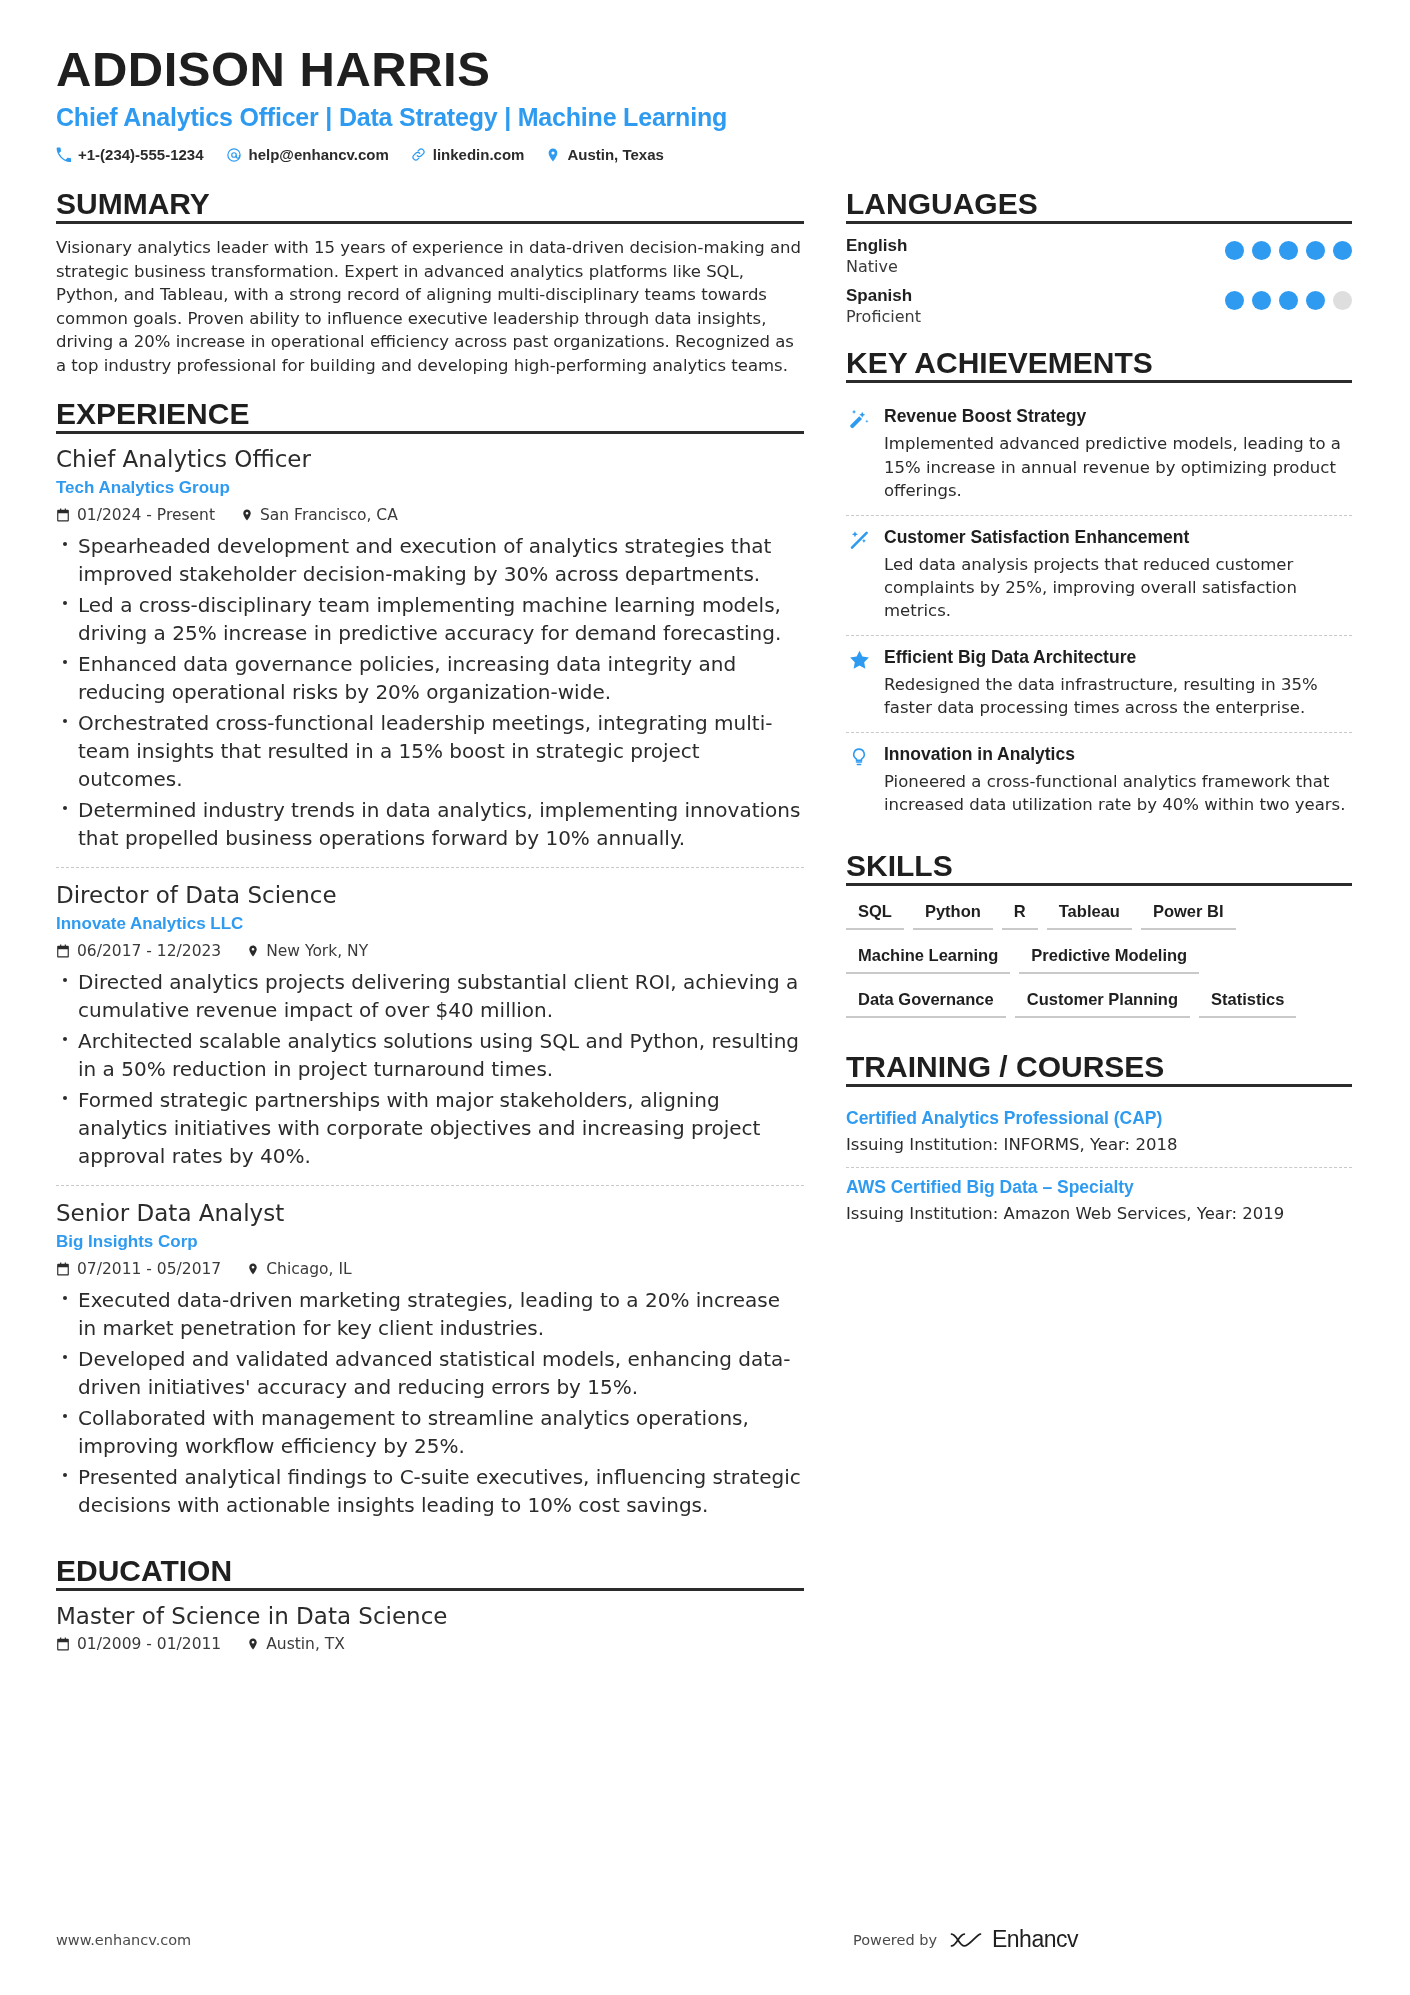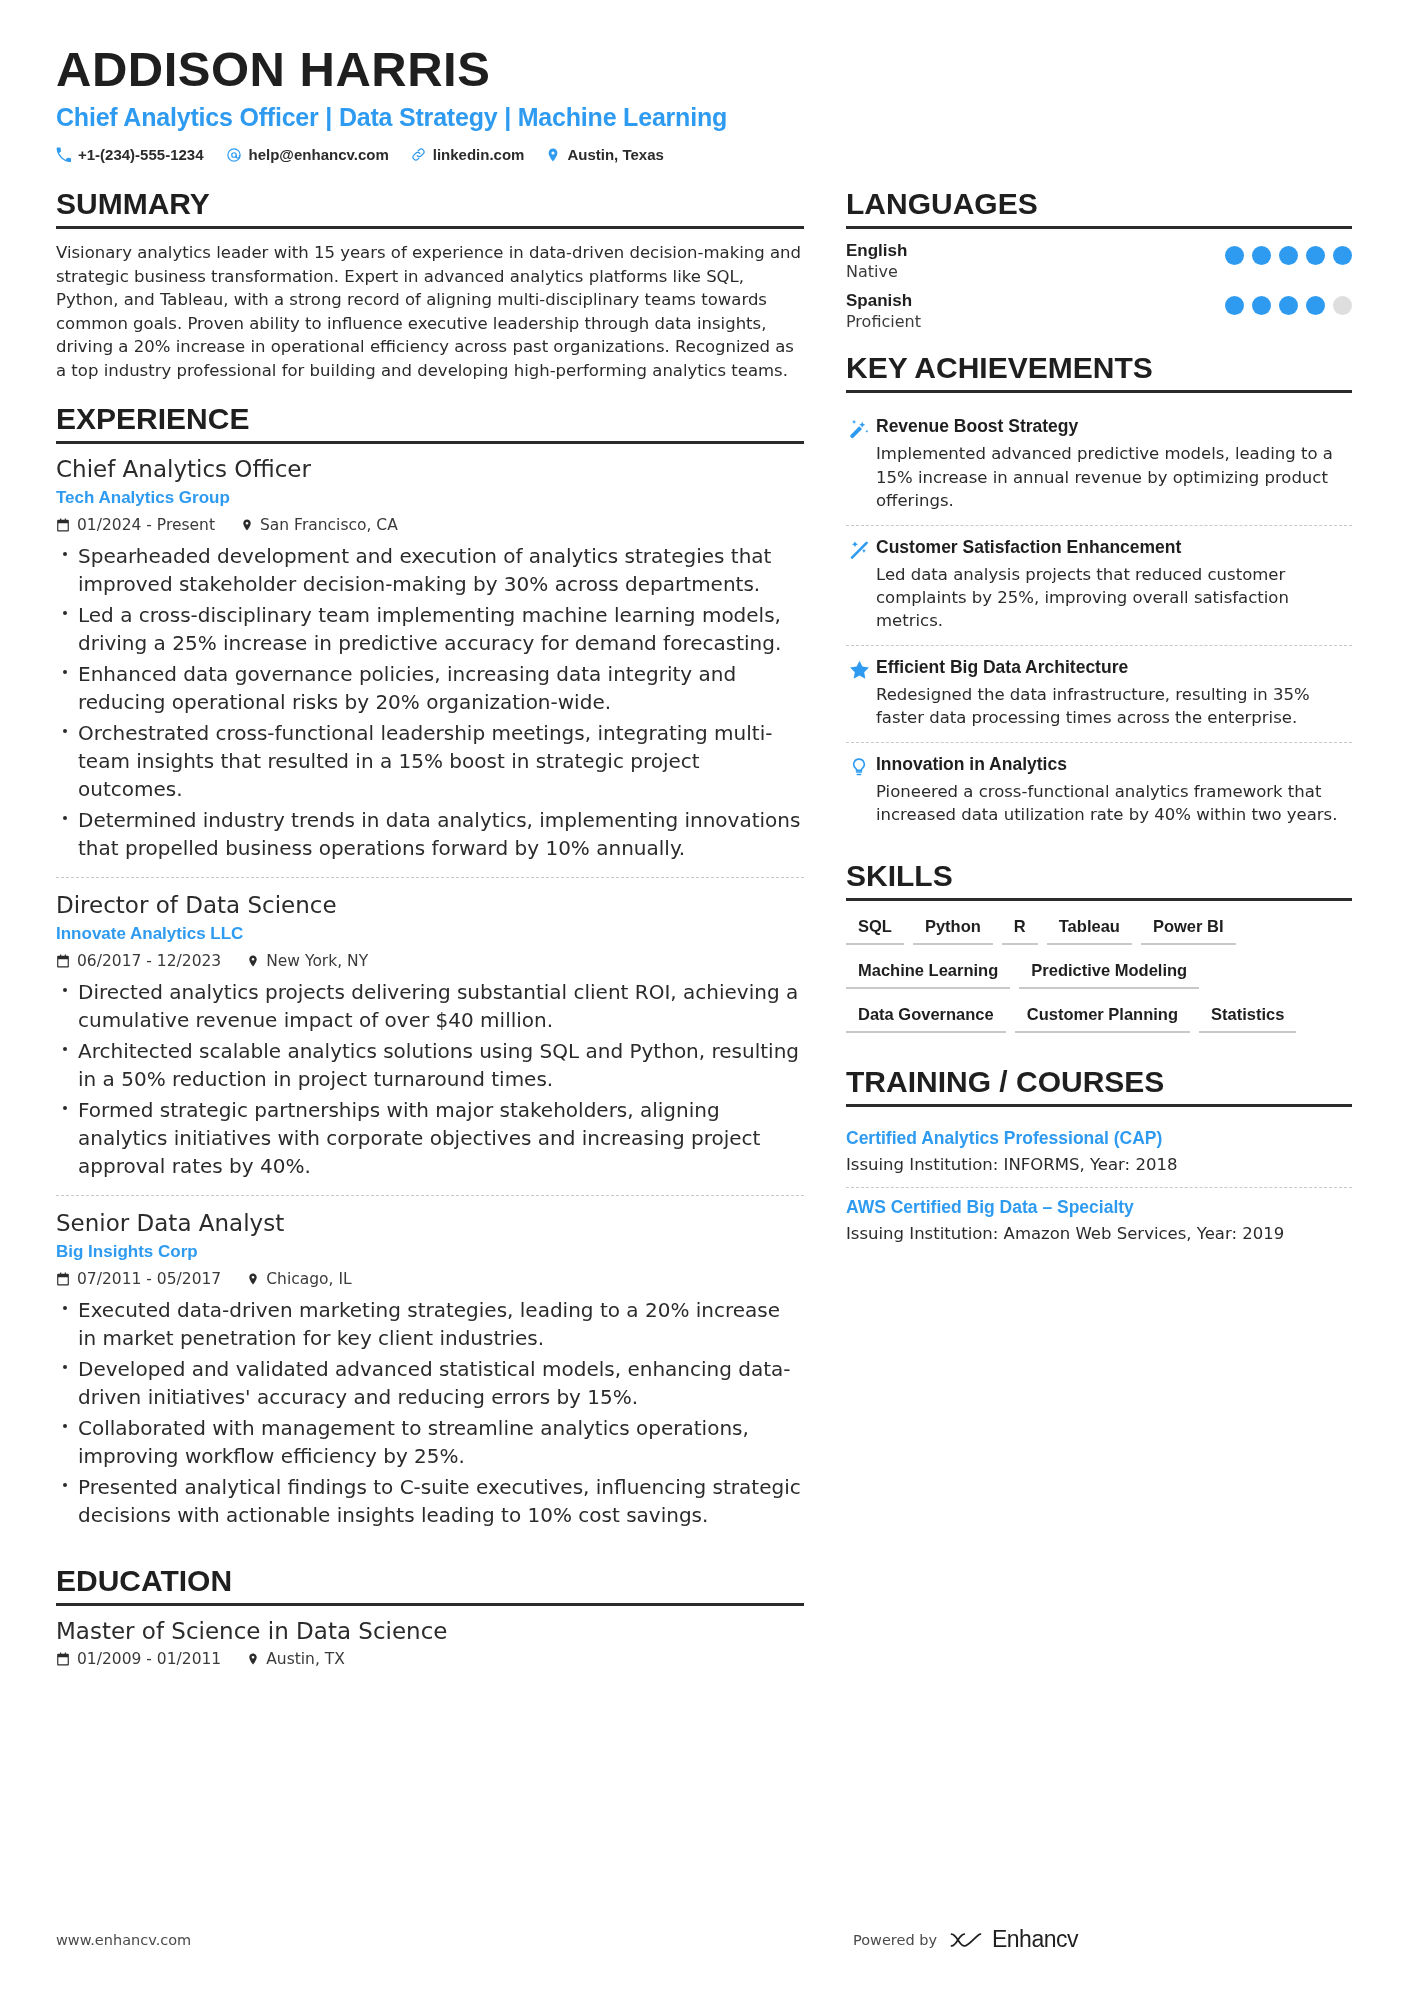--- a/index.html
+++ b/index.html
@@ -70,21 +70,20 @@
   }
   .col-left { width: 748px; flex: none; }
   .col-right { width: 506px; flex: none; }
 
   .sec-title {
     font-family: "Liberation Sans", sans-serif;
     font-weight: bold;
     font-size: 30px;
     letter-spacing: 0px;
     color: #1f1f1f;
-    padding-bottom: 5px;
     border-bottom: 3px solid #2b2b2b;
     margin: 20px 0 12px 0;
   }
   .sec-title.first { margin-top: 6px; }
 
   .summary-text {
     font-size: 16.5px;
     line-height: 1.42;
     color: #2b2b2b;
   }
@@ -177,21 +176,21 @@
   }
   .dots { display: flex; gap: 8px; padding-top: 5px; }
   .dot {
     width: 19px; height: 19px; border-radius: 50%;
     background: #2e9bf0;
   }
   .dot.off { background: #dedede; }
 
   .ach {
     display: flex;
-    gap: 4px;
+    gap: 12px;
     padding: 11px 0 13px 0;
   }
   .ach + .ach { border-top: 1px dashed #c9c9c9; }
   .ach-icon {
     width: 26px;
     flex: none;
     color: #2e9bf0;
     font-size: 20px;
     line-height: 1;
     display: flex;

